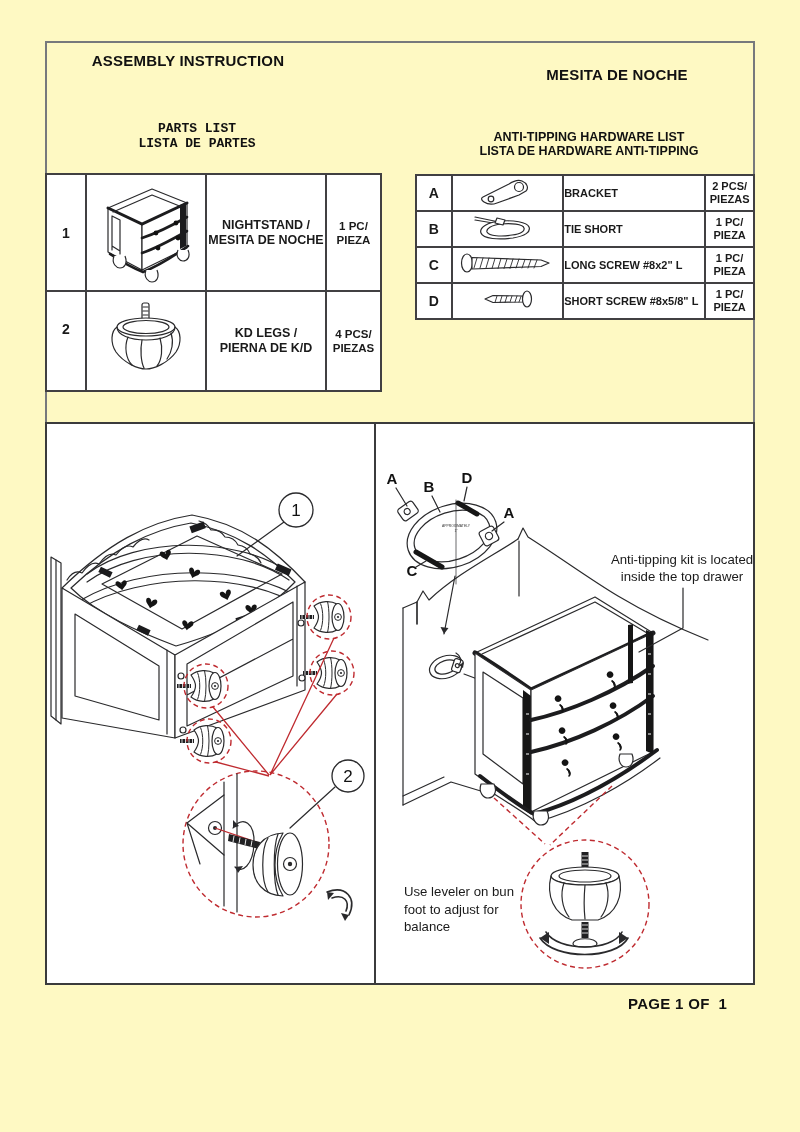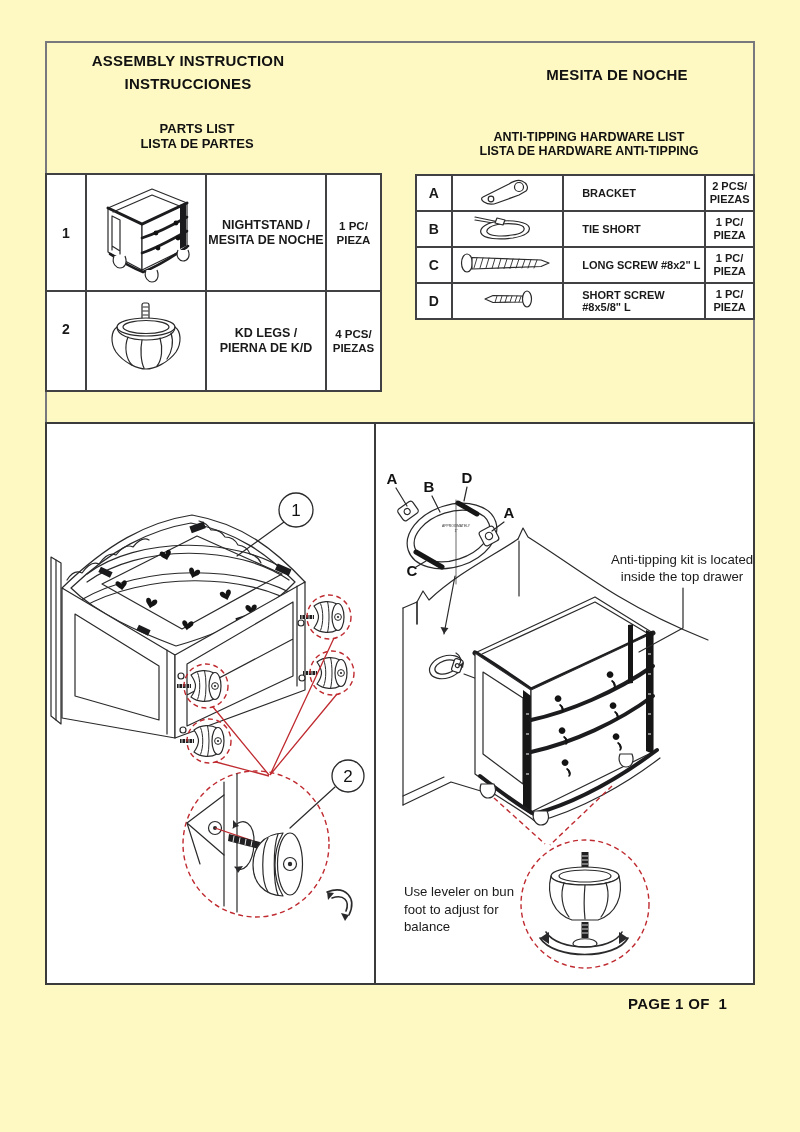--- a/index.html
+++ b/index.html
@@ -8,40 +8,40 @@
   .page { position:relative; width:800px; height:1132px; background:#fef9c3; overflow:hidden; }
   .abs { position:absolute; }
 
   .outer-box { left:45px; top:41px; width:710px; height:944px; border:2px solid #77797c; }
 
   .hdr { text-align:center; font-weight:bold; font-size:15px; line-height:23px; letter-spacing:0.2px; color:#111; }
   .hdr-left { left:47px; top:49px; width:282px; }
   .hdr-right { left:476px; top:63px; width:282px; }
 
   .subtitle { text-align:center; font-weight:bold; color:#111; }
-  .parts-title { left:47px; top:121px; width:300px; font-size:13px; line-height:15px; }
+  .parts-title { left:47px; top:121px; width:300px; font-size:13px; line-height:15px;font-family:Liberation Mono, monospace; }
   .hw-title { left:440px; top:130px; width:298px; font-size:12.5px; line-height:14px; }
 
   table.doc { border-collapse:collapse; table-layout:fixed; background:#fff; }
   table.doc td { border:2px solid #414042; text-align:center; vertical-align:middle; overflow:hidden; }
 
   table.parts { left:45px; top:173px; width:335px; }
   table.parts td.c-num { width:40px; font-weight:bold; font-size:14px; }
   table.parts td.c-img { width:120px; }
   table.parts td.c-desc { width:120px; font-weight:bold; font-size:12.5px; line-height:15px;margin-left:32px; }
   table.parts td.c-qty { width:55px; font-weight:bold; font-size:11.5px; line-height:14px; }
   table.parts tr.r1 td { height:117px; }
   table.parts tr.r2 td { height:100px; }
   td.num-low { vertical-align:bottom; padding-bottom:24px; }
 
   table.hw { left:415px; top:174px; width:340px; }
   table.hw td { height:33px; }
   table.hw td.c-let { width:35px; font-weight:bold; font-size:14px; }
   table.hw td.c-img { width:110px; }
-  table.hw td.c-desc { width:140px; font-weight:bold; font-size:11px; text-align:left; padding-left:18px; }
+  table.hw td.c-desc { width:140px; font-weight:bold; font-size:11px; text-align:left; padding-left:0; }
   table.hw td.c-qty { width:48px; font-weight:bold; font-size:11px; line-height:13px; }
 
   .panel { background:#fff; border:2px solid #3b3b3c; }
   .panel-left  { left:45px;  top:422px; width:331px; height:563px; }
   .panel-right { left:374px; top:422px; width:381px; height:563px; }
   .panel svg { display:block; }
 
   .footer { left:594px; top:995px; width:160px; font-weight:bold; font-size:15px; letter-spacing:0.3px; color:#111; white-space:pre;margin-left:34px; }
 
   
@@ -59,21 +59,20 @@
 </style>
 </head>
 <body>
 
 <div class="page">
 
   <div class="abs outer-box"></div>
 
   <div class="abs hdr hdr-left">
     <div>ASSEMBLY INSTRUCTION</div>
-    <div>INSTRUCCIONES</div>
   </div>
   <div class="abs hdr hdr-right">
     <div>MESITA DE NOCHE</div>
   </div>
 
   <div class="abs subtitle parts-title">
     <div>PARTS LIST</div>
     <div>LISTA DE PARTES</div>
   </div>
   <div class="abs subtitle hw-title">

